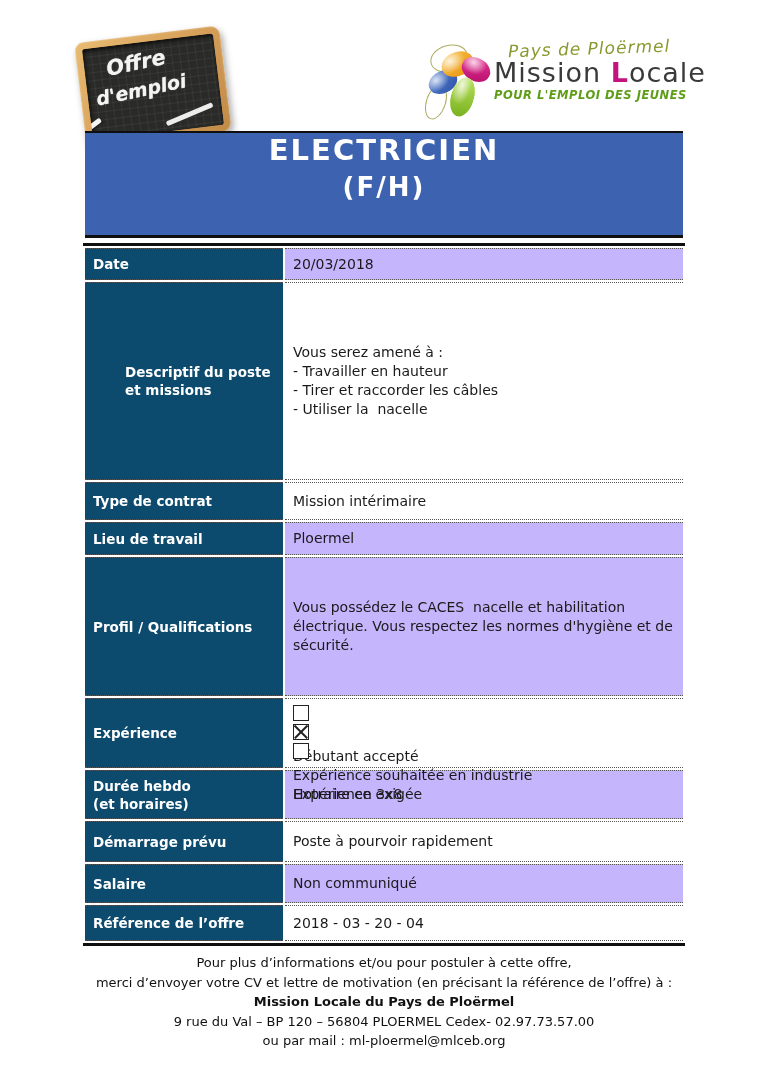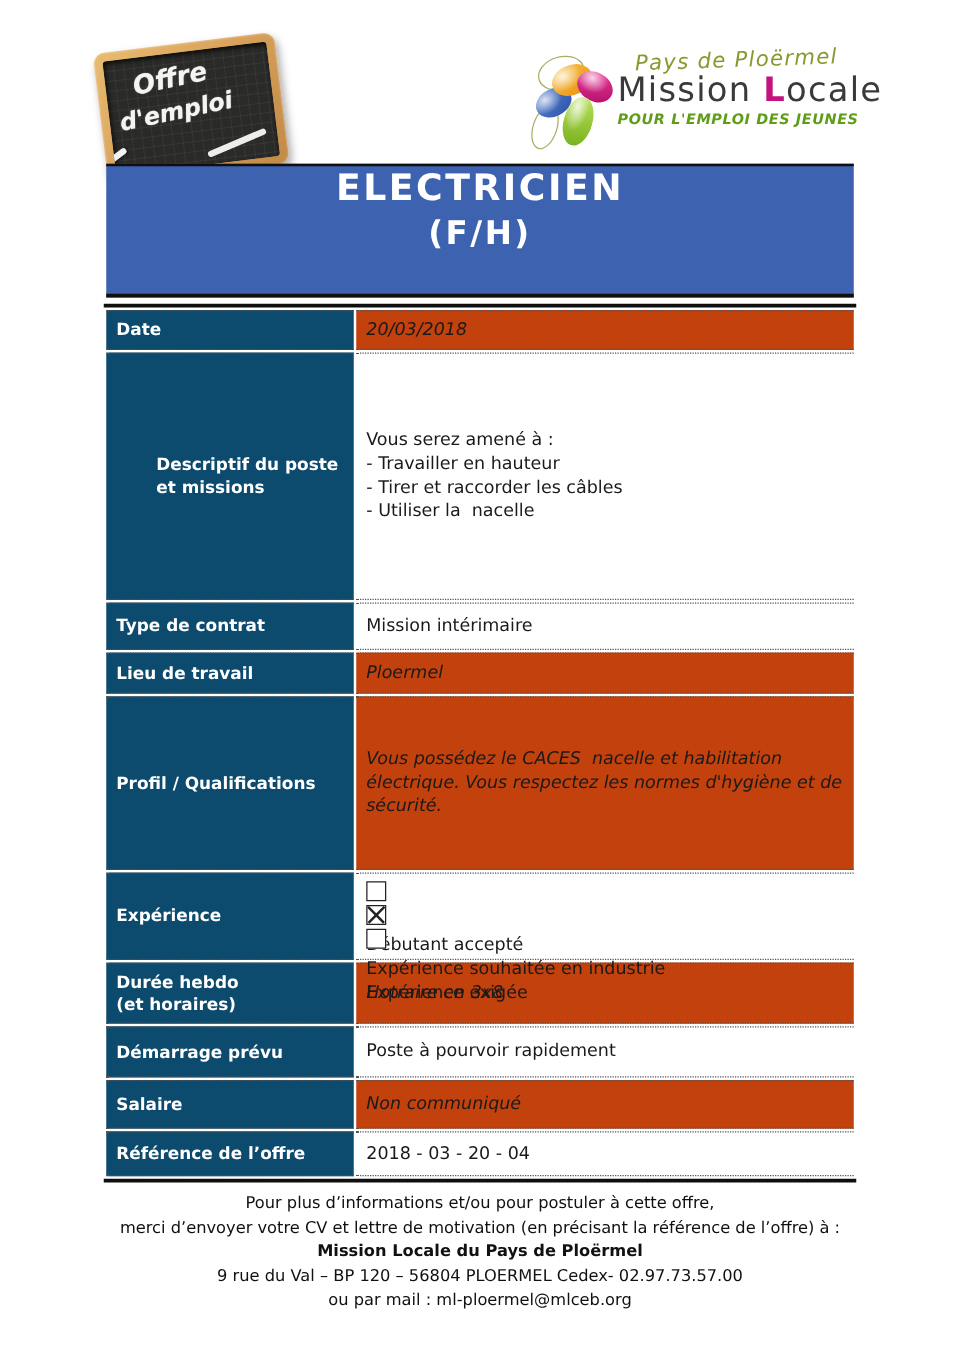--- a/index.html
+++ b/index.html
@@ -89,21 +89,21 @@
   }
   td { box-sizing:border-box; border-top:1px dotted #555; border-bottom:1px dotted #555; }
   td.label {
     width:198px; background:#0c4a6e; color:#ffffff; font-weight:bold;
     font-size:13.5px; padding:5px 6px 5px 8px; vertical-align:middle; line-height:18px;
   }
   td.value {
     background:#ffffff; color:#1a1a1a; font-size:14px; padding:5px 8px;
     vertical-align:middle; line-height:19px; white-space:pre-wrap;
   }
-  td.value.shaded { background:#c2410c;font-style:italic; }
+  td.value.shaded { background:#c4b5fd; }
   .cbrow { display:flex; align-items:flex-start; gap:26px; height:19px;flex-direction:column; }
   .cb {
     position:relative; width:14px; height:14px; border:1.5px solid #222;
     background:#ffffff; flex:0 0 auto;
   }
   .cb.checked::before, .cb.checked::after {
     content:""; position:absolute; left:-2px; top:6px; width:18px; height:1.5px;
     background:#222;
   }
   .cb.checked::before { transform:rotate(45deg); }

